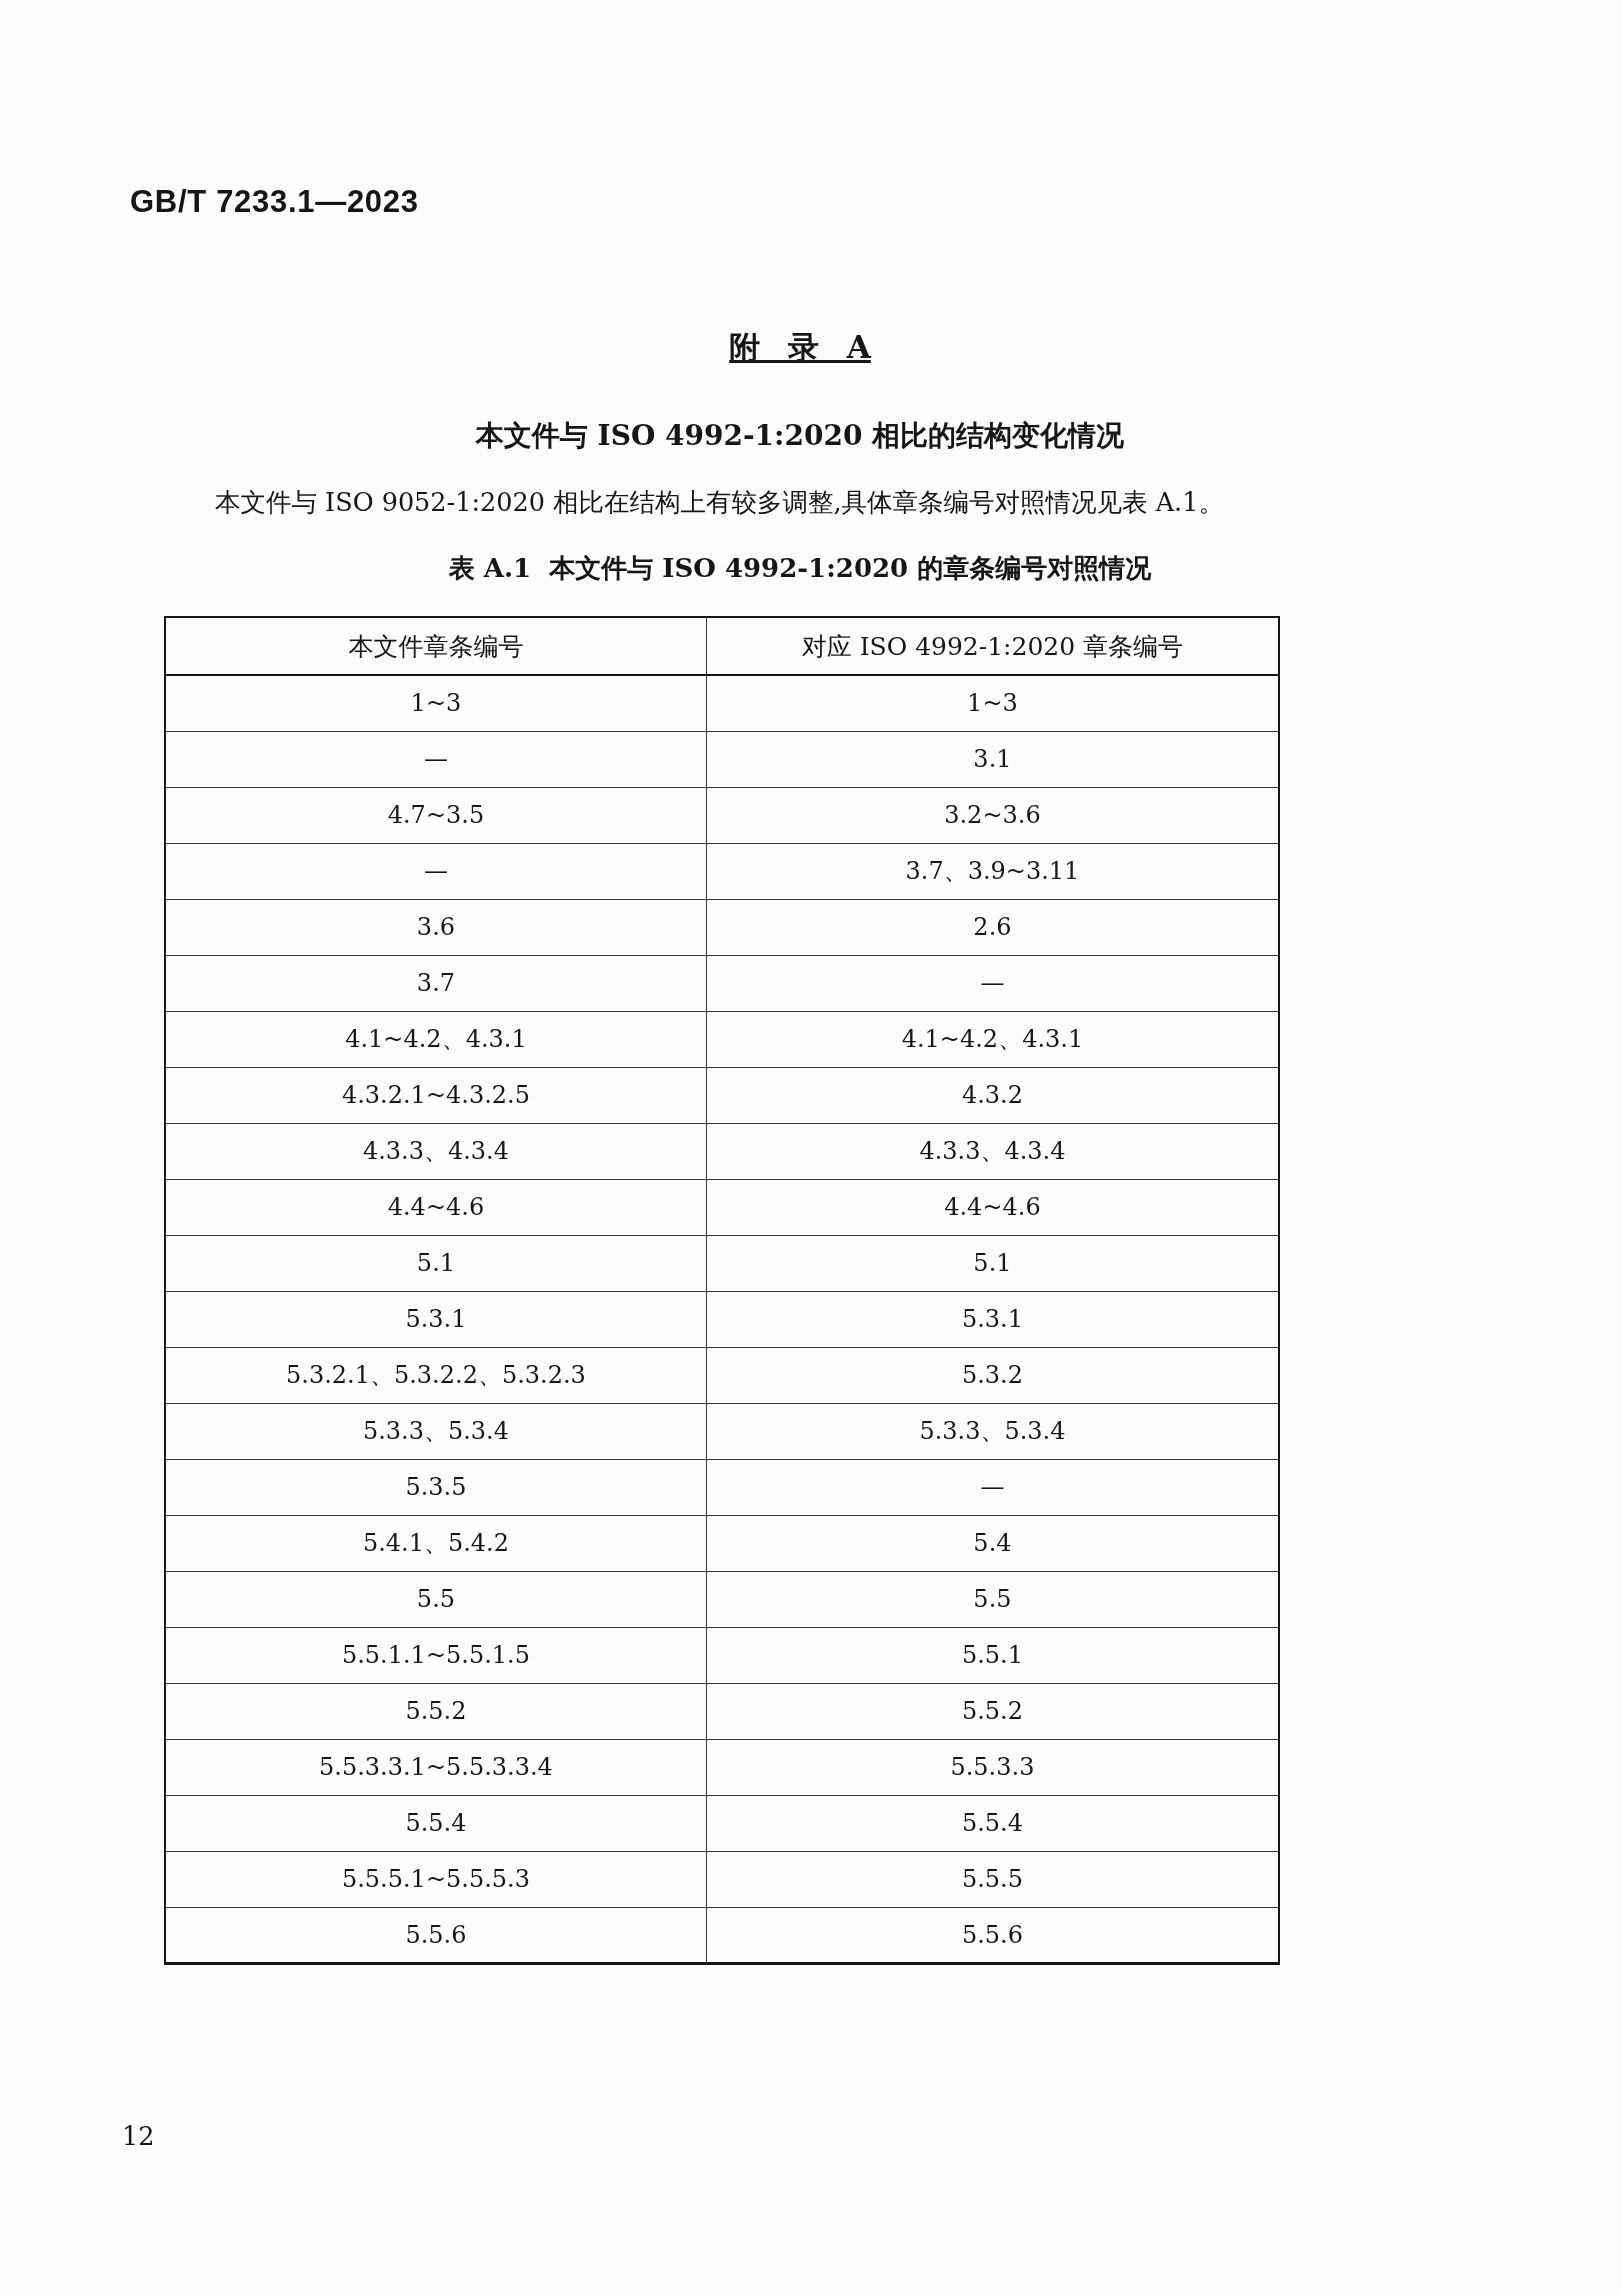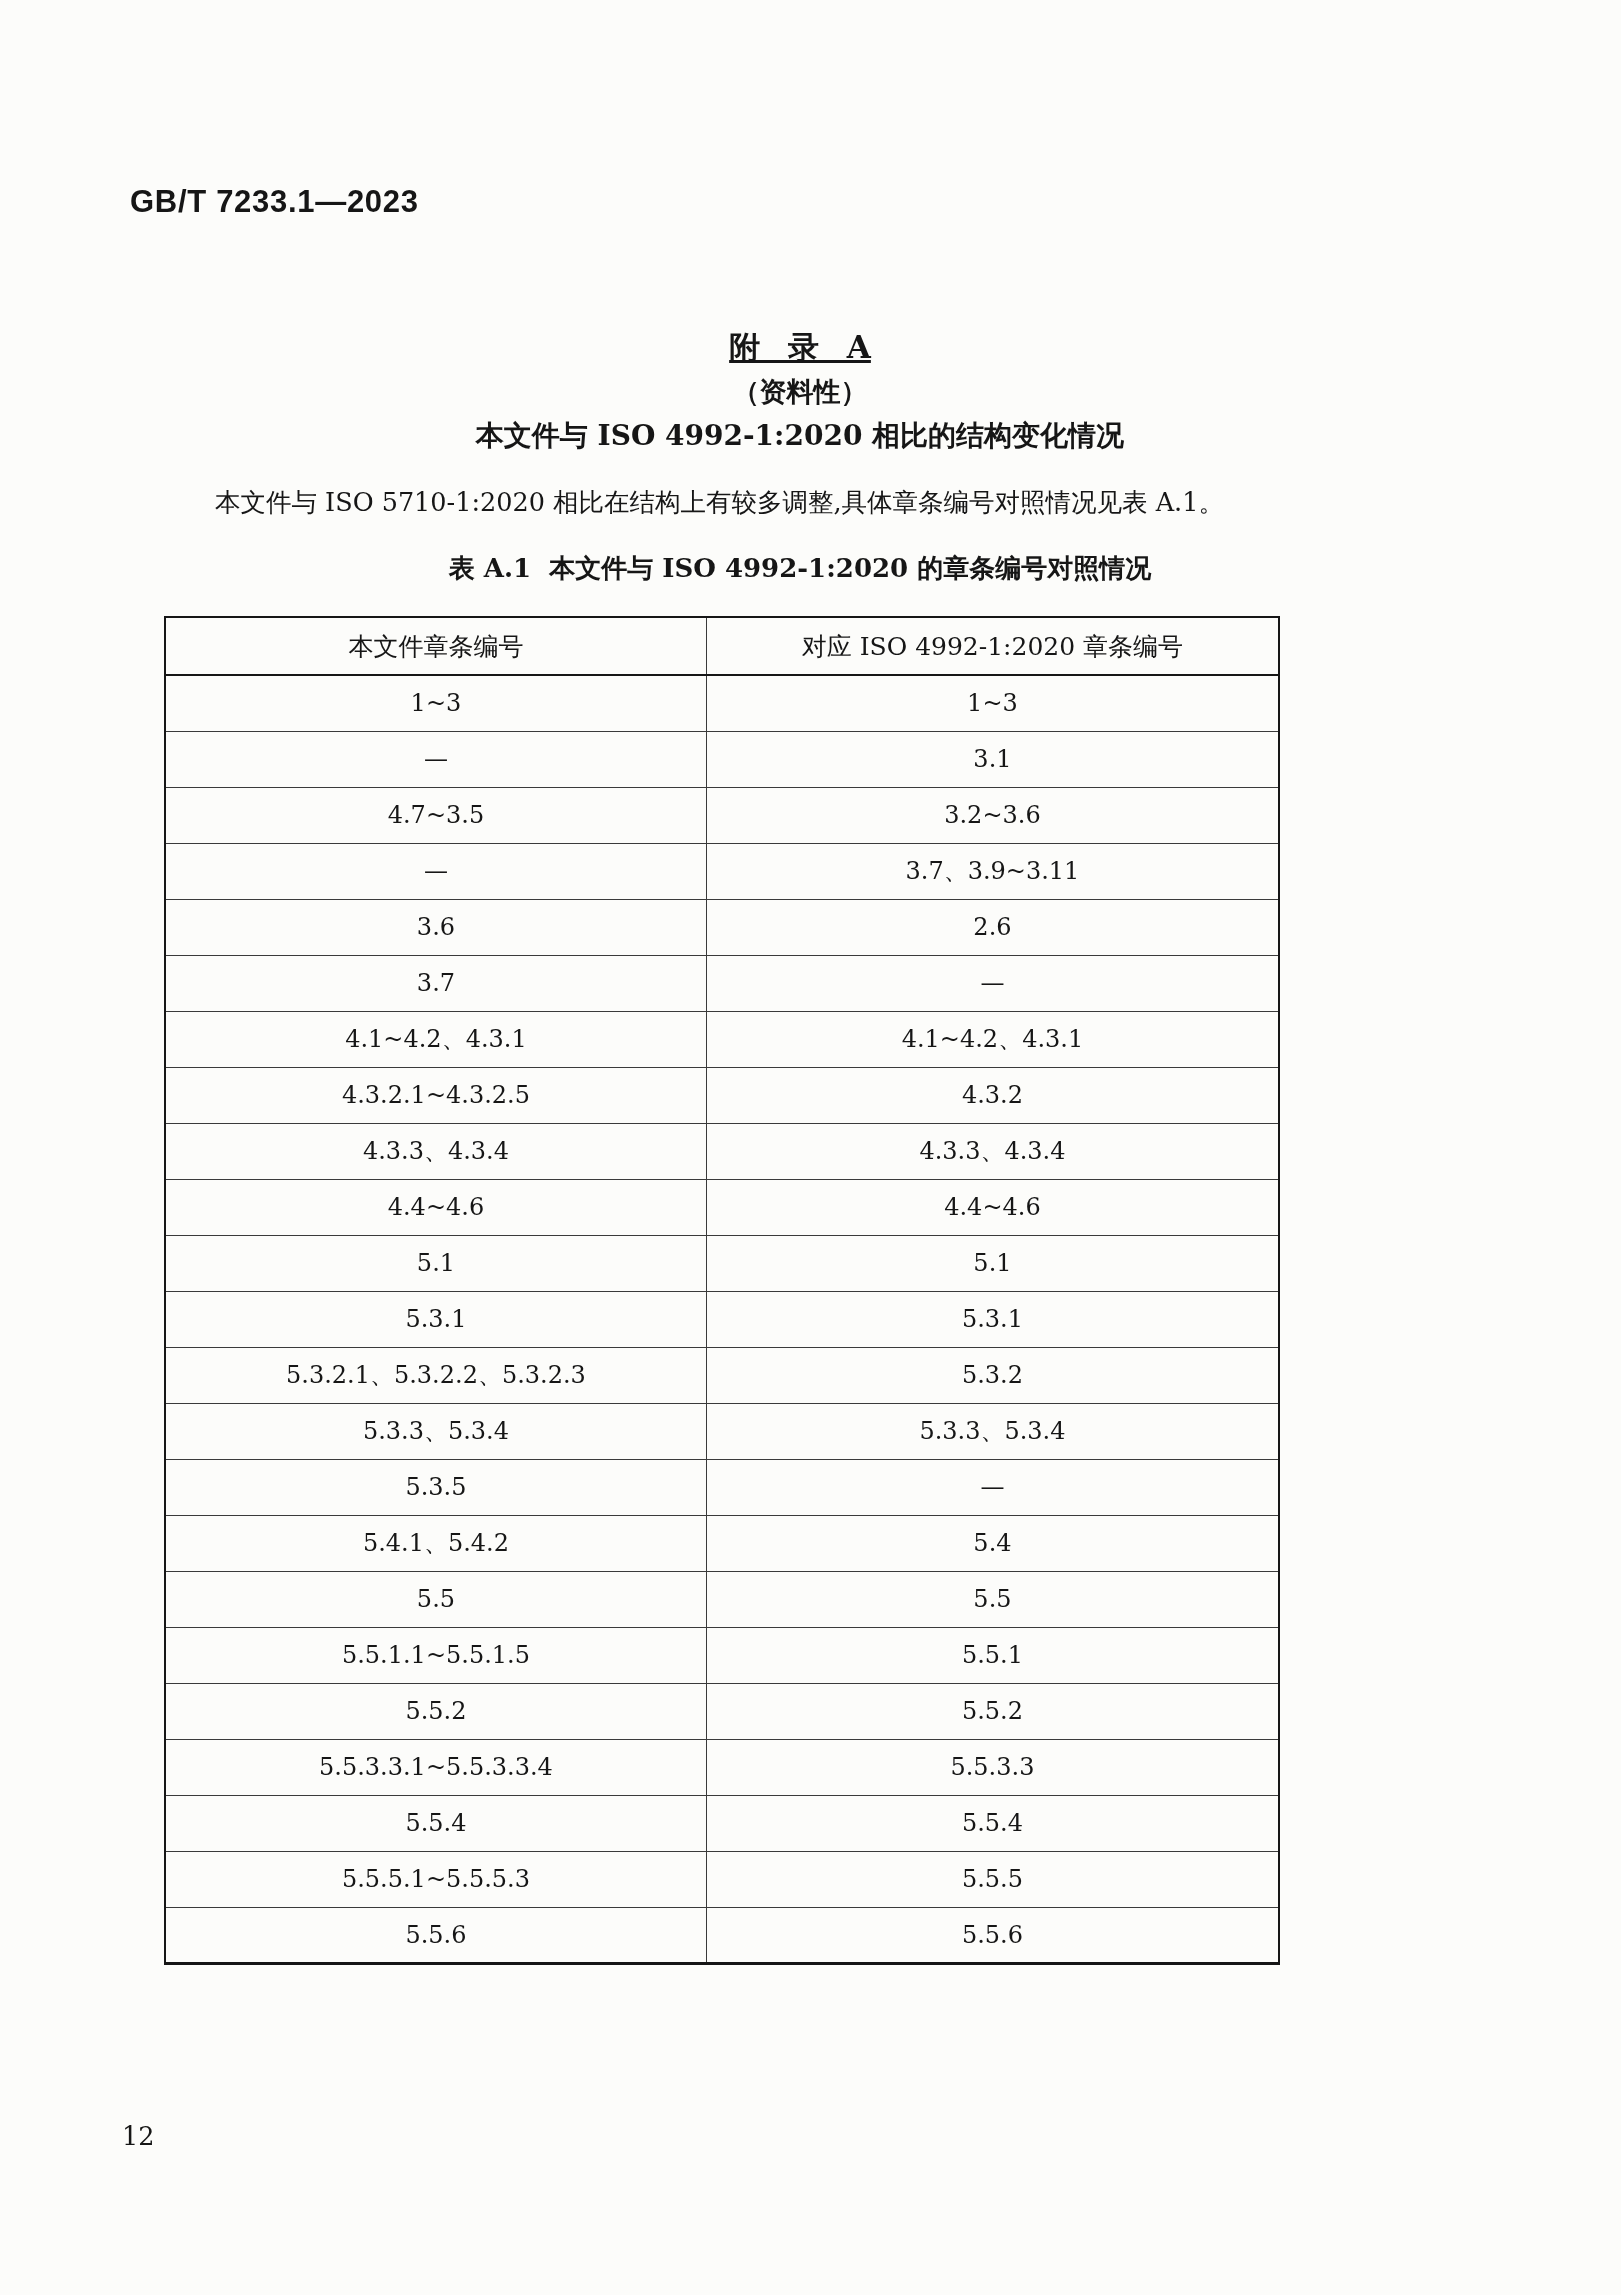--- a/index.html
+++ b/index.html
@@ -100,25 +100,24 @@
 </style>
 </head>
 <body>
 
 <div class="page">
 
   <div class="doc-header">GB/T 7233.1—2023</div>
 
   <div class="title-block appendix-title">附 录 A</div>
 
-  <div class="title-block appendix-subtitle">（资料性）</div>
 
   <div class="title-block appendix-heading">本文件与 ISO 4992-1:2020 相比的结构变化情况</div>
 
-  <p class="body-paragraph">本文件与 ISO 5710-1:2020 相比在结构上有较多调整,具体章条编号对照情况见表 A.1。</p>
+  <p class="body-paragraph">本文件与 ISO 9052-1:2020 相比在结构上有较多调整,具体章条编号对照情况见表 A.1。</p>
 
   <div class="table-caption">表 A.1  本文件与 ISO 4992-1:2020 的章条编号对照情况</div>
 
   <table class="ref-table">
     <colgroup>
       <col class="c1">
       <col class="c2">
     </colgroup>
     <thead>
       <tr>

